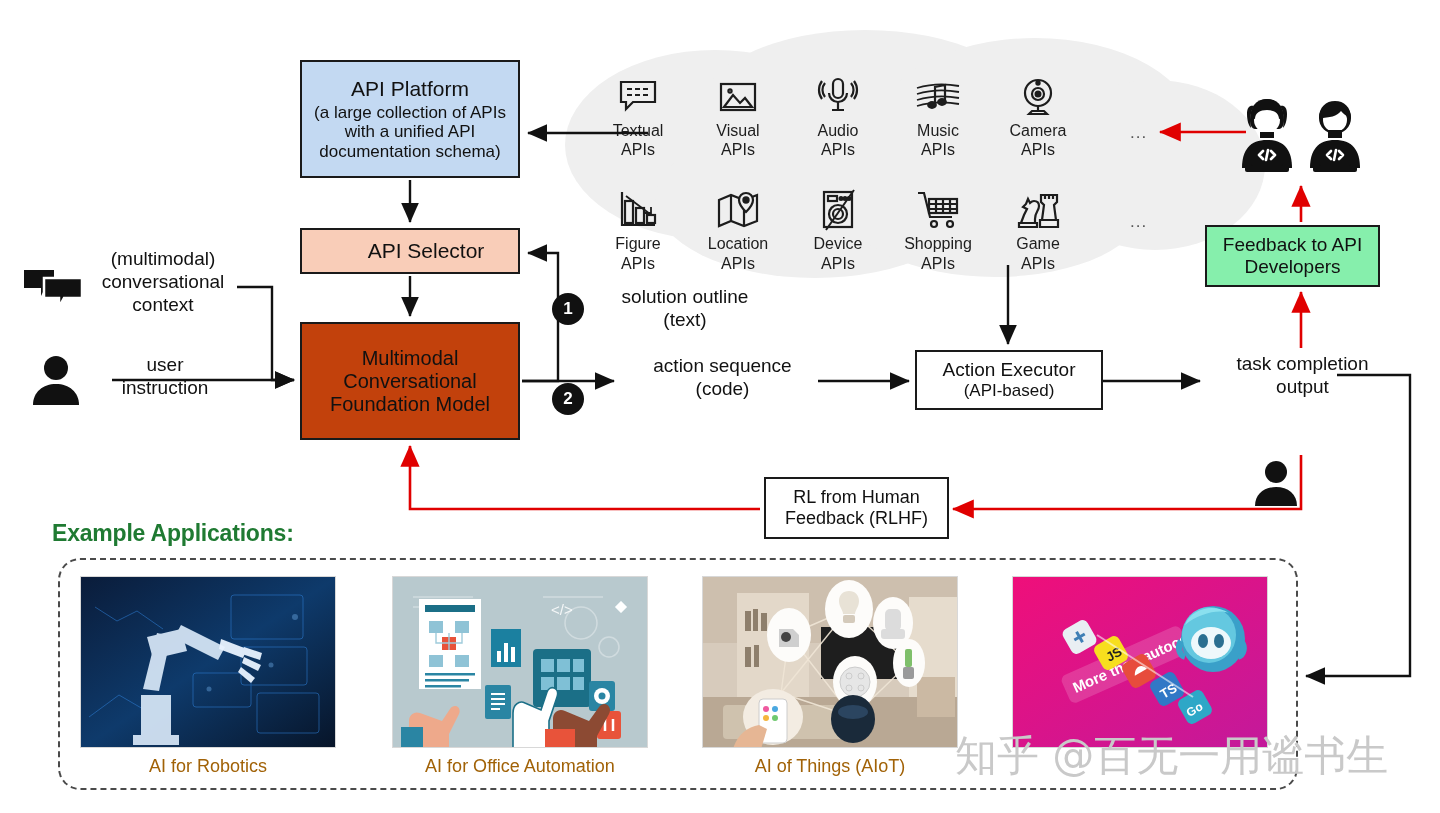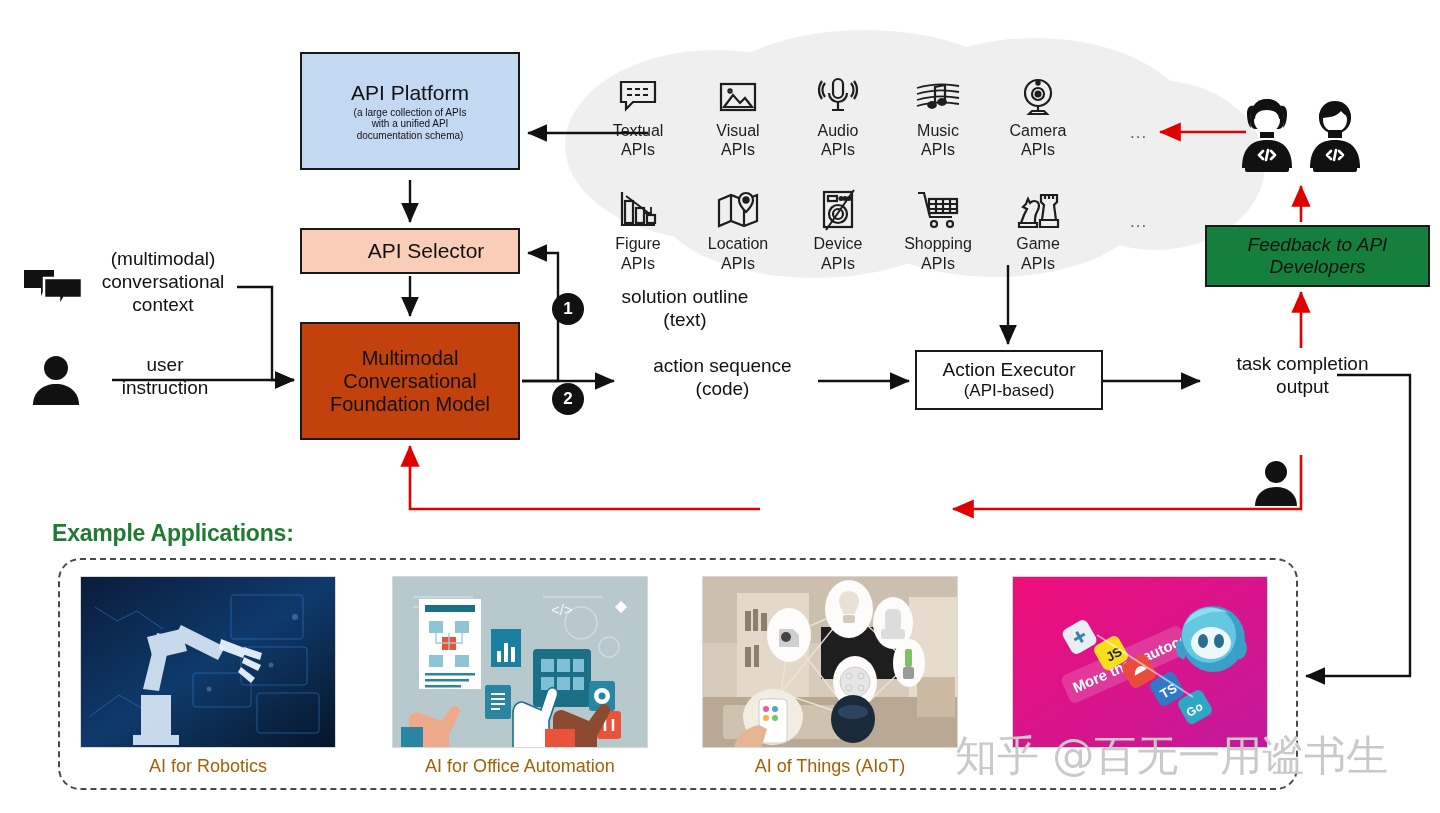--- a/index.html
+++ b/index.html
@@ -6,28 +6,28 @@
   body{width:1440px;height:813px;position:relative;overflow:hidden;
        font-family:"Liberation Sans","DejaVu Sans",sans-serif;color:#111;}
   .stage{position:absolute;left:0;top:0;width:1440px;height:813px;}
   svg.layer{position:absolute;left:0;top:0;width:1440px;height:813px;pointer-events:none;}
   .node{position:absolute;box-sizing:border-box;display:flex;flex-direction:column;
         align-items:center;justify-content:center;text-align:center;line-height:1.15;}
   .boxed{border:2.5px solid #1a1a1a;}
   .lbl{position:absolute;text-align:center;line-height:1.2;}
 
   
-  #api-platform{left:300px;top:52px;width:220px;height:118px;background:#c3d9f2;}
+  #api-platform{left:300px;top:60px;width:220px;height:118px;background:#c3d9f2;}
   #api-platform .t1{font-size:21px;margin-bottom:2px;}
-  #api-platform .t2{font-size:10px;}
+  #api-platform .t2{font-size:17px;}
   #api-selector{left:300px;top:228px;width:220px;height:46px;background:#f9cdb8;font-size:21px;padding-left:32px;}
   #foundation-model{left:300px;top:322px;width:220px;height:118px;background:#c2410c;font-size:20px;}
   #action-executor{left:915px;top:350px;width:188px;height:60px;background:#fff;font-size:19px;}
   #action-executor .t2{font-size:17px;}
-  #feedback-dev{left:1205px;top:225px;width:225px;height:62px;background:#15803d;font-size:19px;font-style:italic;}
+  #feedback-dev{left:1205px;top:225px;width:175px;height:62px;background:#86efac;font-size:19px;}
   #rlhf{left:764px;top:477px;width:185px;height:62px;background:#fff;font-size:18px;}
 
   .circlenum{position:absolute;width:32px;height:32px;border-radius:50%;background:#111;color:#fff;
      display:flex;align-items:center;justify-content:center;font-size:17px;font-weight:bold;}
 
   
   #cloud{position:absolute;left:565px;top:25px;width:700px;height:255px;}
   .apigrid{position:absolute;left:588px;top:72px;width:560px;}
   .apirow{display:flex;}
   .apicell{width:100px;display:flex;flex-direction:column;align-items:center;}
@@ -305,20 +305,24 @@
   <div class="node boxed" id="action-executor">
     <div>Action Executor</div>
     <div class="t2">(API-based)</div>
   </div>
 
   <div class="node boxed" id="feedback-dev">
     <div>Feedback  to API</div>
     <div>Developers</div>
   </div>
 
+  <div class="node boxed" id="rlhf">
+    <div>RL from Human</div>
+    <div>Feedback (RLHF)</div>
+  </div>
 
   <div class="circlenum" style="left:552px;top:293px;">1</div>
   <div class="circlenum" style="left:552px;top:383px;">2</div>
 
   <div class="lbl" id="usr-label">
     <span>user</span><br>
     <span>instruction</span>
   </div>
   <div class="lbl" id="ctx-label">
     <span>(multimodal)</span><br>

